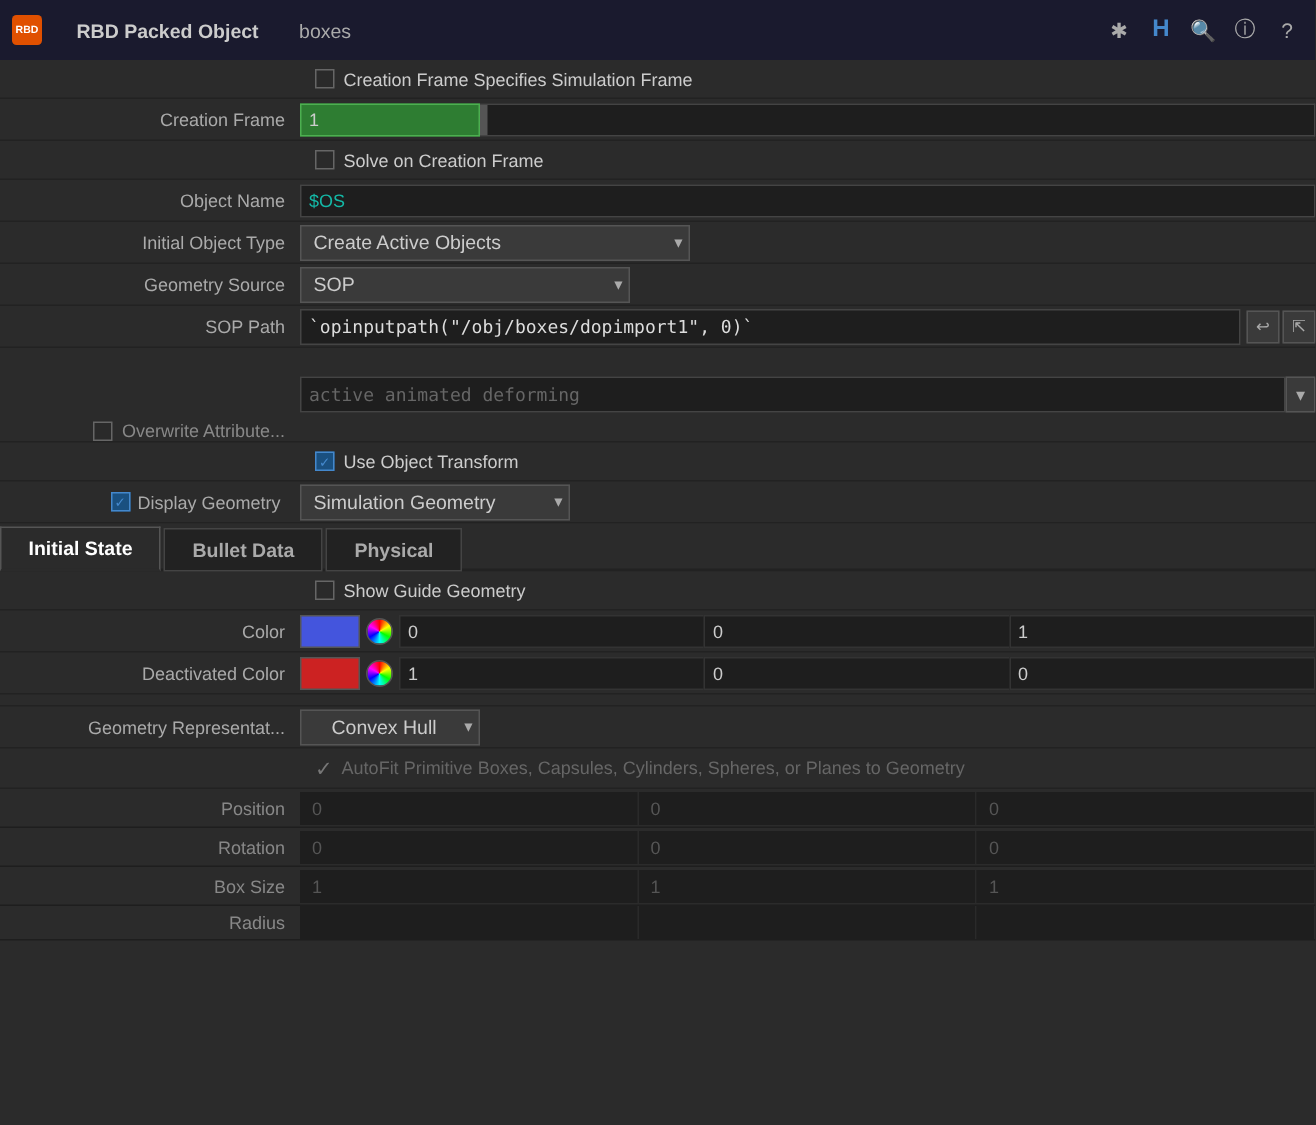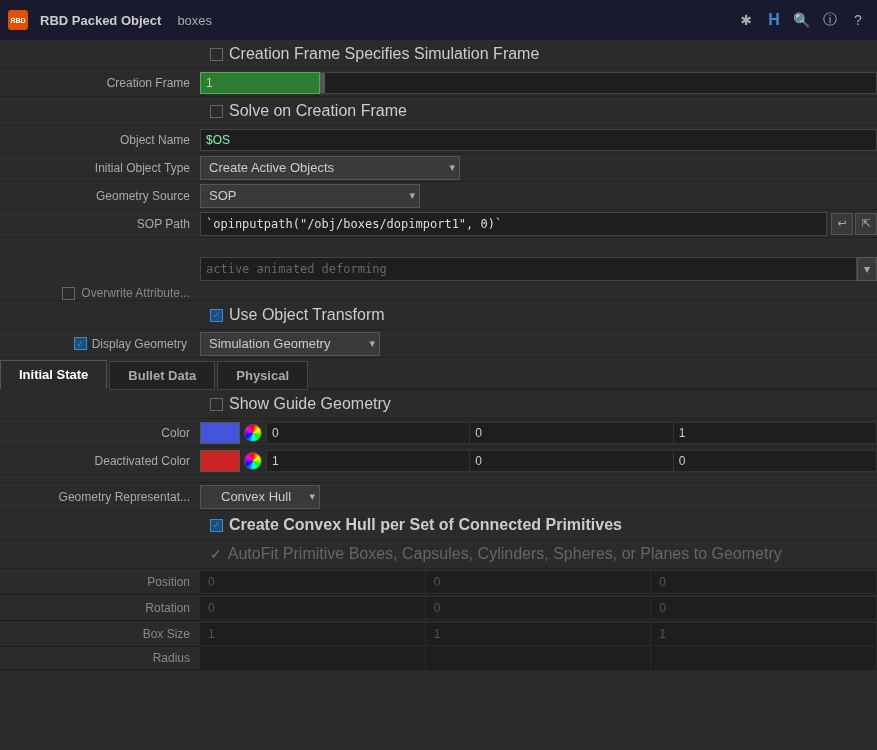--- a/index.html
+++ b/index.html
@@ -12,21 +12,21 @@
       min-height: 750px;
     }
 
     
     .title-bar {
       background: #1a1a2e;
       display: flex;
       align-items: center;
       padding: 20px 8px;
       height: 32px;
-      gap: 12px;
+      gap: 23px;
     }
     .title-bar-icon {
       width: 20px; height: 20px;
       background: #e05000;
       border-radius: 3px;
       display: flex; align-items: center; justify-content: center;
       font-size: 9px; font-weight: bold; color: white;
       flex-shrink: 0;
     }
     .title-bar-title {
@@ -87,21 +87,21 @@
     }
 
     
     .checkbox-row {
       display: flex;
       align-items: center;
       padding: 5px 0 5px 210px;
       min-height: 26px;
       border-bottom: 1px solid #222222;
     }
-    .cb-label { color: #cccccc; font-size: 16px; }
+    .cb-label { color: #cccccc; font-size: 12px; }
 
     
     .text-input {
       background: #1e1e1e;
       border: 1px solid #444;
       color: #cccccc;
       height: 22px;
       padding: 2px 5px;
       font-size: 12px;
       font-family: Arial, sans-serif;
@@ -400,21 +400,21 @@
   </div>
 
   <div class="checkbox-row">
     <div class="inline-cb"></div>
     <span class="cb-label">Solve on Creation Frame</span>
   </div>
 
   <div class="prop-row">
     <div class="prop-label">Object Name</div>
     <div class="prop-value">
-      <input type="text" class="text-input full-width" style="background: rgb(30, 30, 30); border: 1px solid rgb(68, 68, 68); color: #86efac; height: 22px; padding: 2px 5px; font-size: 12px; font-family: Arial, sans-serif; width: 100%;" value="$OS">
+      <input type="text" class="text-input full-width" style="background: rgb(30, 30, 30); border: 1px solid rgb(68, 68, 68); color: #14b8a6; height: 22px; padding: 2px 5px; font-size: 12px; font-family: Arial, sans-serif; width: 100%;" value="$OS">
     </div>
   </div>
 
   <div class="prop-row">
     <div class="prop-label">Initial Object Type</div>
     <div class="prop-value">
       <div class="dropdown-wrapper">
         <select style="min-width:260px;">
           <option>Create Active Objects</option>
         </select>
@@ -527,24 +527,20 @@
       <div class="prop-label">Geometry Representat...</div>
       <div class="prop-value">
         <div class="dropdown-wrapper">
           <select style="min-width:120px;padding-left:20px;">
             <option>Convex Hull</option>
           </select>
         </div>
       </div>
     </div>
 
-    <div class="checkbox-row" style="padding-left:210px;">
-      <div class="inline-cb checked"></div>
-      <span class="cb-label" style="color:#cccccc;font-weight:bold;">Create Convex Hull per Set of Connected Primitives</span>
-    </div>
 
     <div class="checkbox-row" style="padding-left:210px;">
       <span class="checkmark-gray">✓</span>
       <span class="cb-label dimmed">AutoFit Primitive Boxes, Capsules, Cylinders, Spheres, or Planes to Geometry</span>
     </div>
 
     <div class="number-grid-row">
       <div class="number-grid-label">Position</div>
       <div class="number-grid-fields">
         <div class="ngf">0</div>

